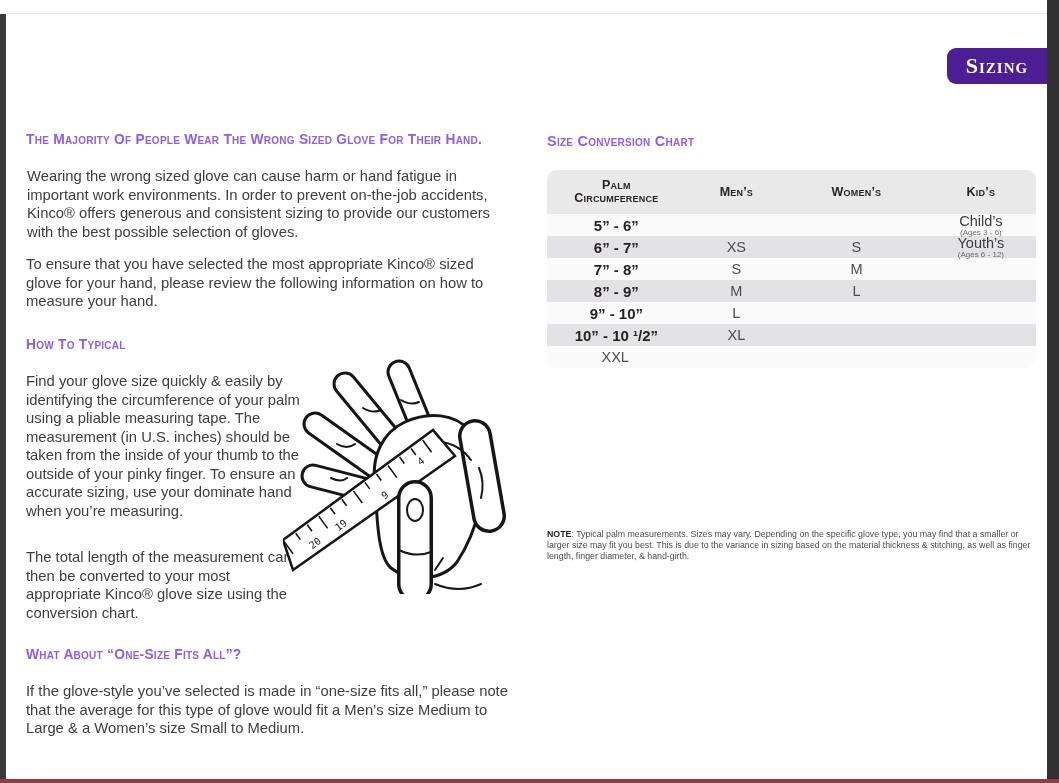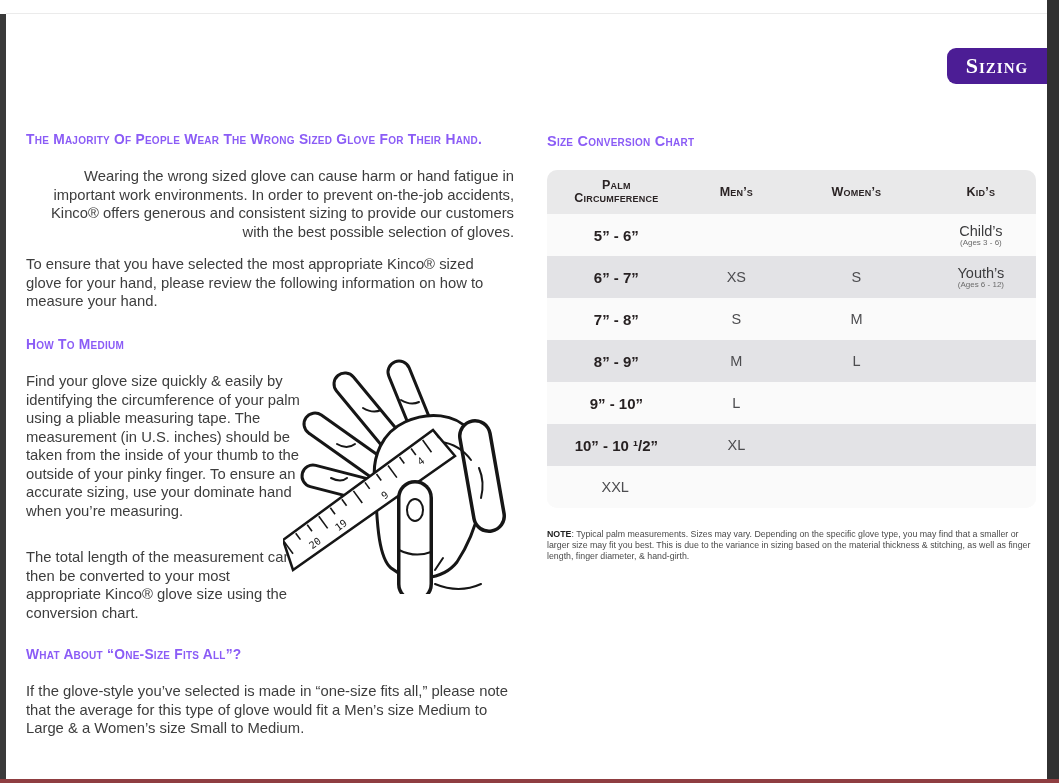--- a/index.html
+++ b/index.html
@@ -30,21 +30,21 @@
   
   .sc-head{
     font-variant:small-caps;font-weight:bold;color:#8b5cf6;
     font-size:13.8px;letter-spacing:.25px;white-space:nowrap;margin:0;
   }
   p{margin:0;font-size:14.8px;line-height:18.5px;color:#3d3d3d;}
 
   
   .abs{position:absolute;}
   #h-majority{left:26px;top:132px;}
-  #p1{left:36px;top:167px;width:478px;text-align:right;}
+  #p1{left:27px;top:167px;width:478px;}
   #p2{left:26px;top:255px;width:482px;}
   #h-how{left:26px;top:337px;}
   #p3{left:26px;top:372px;width:278px;}
   #p4{left:26px;top:548px;width:278px;}
   #h-onesize{left:26px;top:647px;}
   #p5{left:26px;top:682px;width:500px;}
 
   
   #illustration{left:283px;top:356px;width:240px;height:238px;}
   #illustration svg{display:block;}
@@ -56,21 +56,21 @@
   .tape-ticks text{font-size:10px;fill:#161616;text-anchor:middle;font-family:"DejaVu Sans Mono",monospace;}
 
   
   #chart-heading{left:547px;top:133px;font-size:14.5px;}
   .size-table{
     position:absolute;left:547px;top:170px;width:489px;
     border-radius:10px;overflow:hidden;background:#fafafa;
   }
   .tr{display:flex;width:100%;}
   .th-row{background:#e9e9ea;height:44px;}
-  .row{height:42px;}
+  .row{height:22px;}
   .row.light{background:#fafafa;}
   .row.dark{background:#e3e3e6;}
   .cell{display:flex;flex-direction:column;align-items:center;justify-content:center;text-align:center;margin-left:12px;}
   .c1{width:26%;} .c2{width:23%;} .c3{width:26%;} .c4{width:25%;}
   .th-row .cell{
     font-variant:small-caps;font-weight:bold;font-size:12.5px;line-height:13px;
     color:#2a2324;letter-spacing:.2px;
   }
   .palm-val{font-weight:bold;font-size:15px;color:#272122;}
   .size-val{font-size:14.5px;color:#4d4d50;}
@@ -92,21 +92,21 @@
 <div class="edge-bottom"></div>
 
 <div class="sizing-banner">
   <span>Sizing</span>
 </div>
 
 <h2 class="sc-head abs" id="h-majority">The Majority Of People Wear The Wrong Sized Glove For Their Hand.</h2>
 <p class="abs" id="p1">Wearing the wrong sized glove can cause harm or hand fatigue in important work environments. In order to prevent on-the-job accidents, Kinco® offers generous and consistent sizing to provide our customers with the best possible selection of gloves.</p>
 <p class="abs" id="p2">To ensure that you have selected the most appropriate Kinco® sized glove for your hand, please review the following information on how to measure your hand.</p>
 
-<h2 class="sc-head abs" id="h-how">How To Medium</h2>
+<h2 class="sc-head abs" id="h-how">How To Typical</h2>
 <p class="abs" id="p3">Find your glove size quickly &amp; easily by identifying the circumference of your palm using a pliable measuring tape. The measurement (in U.S. inches) should be taken from the inside of your thumb to the outside of your pinky finger. To ensure an accurate sizing, use your dominate hand when you’re measuring.</p>
 <p class="abs" id="p4">The total length of the measurement can then be converted to your most appropriate Kinco® glove size using the conversion chart.</p>
 
 <div class="abs" id="illustration">
   <svg width="240" height="238" viewBox="0 0 240 238" xmlns="http://www.w3.org/2000/svg">
 
     <g>
       <line class="f-outer" x1="116" y1="16" x2="138" y2="70"></line>
         <line class="f-inner" x1="116" y1="16" x2="138" y2="70"></line>
       <line class="f-outer" x1="62" y1="28" x2="110" y2="86"></line>

